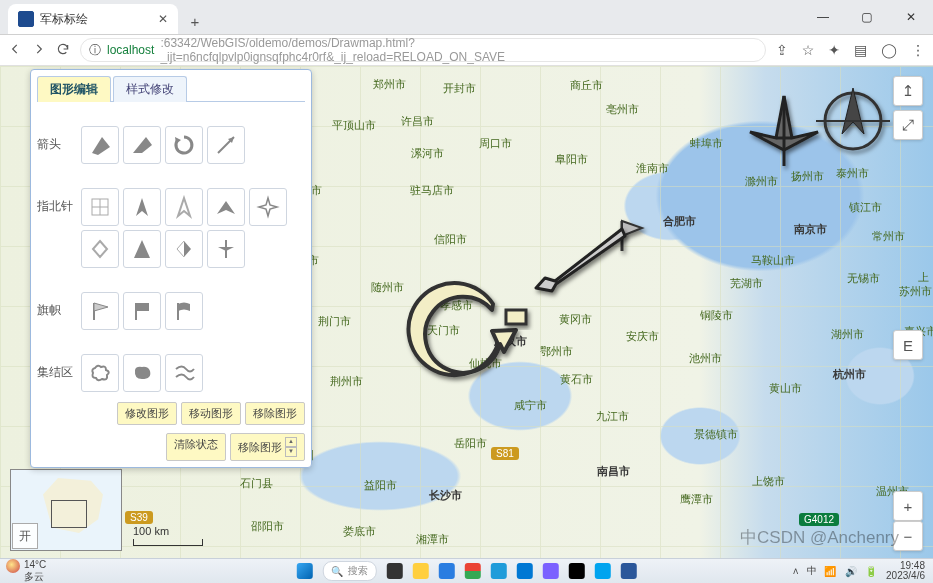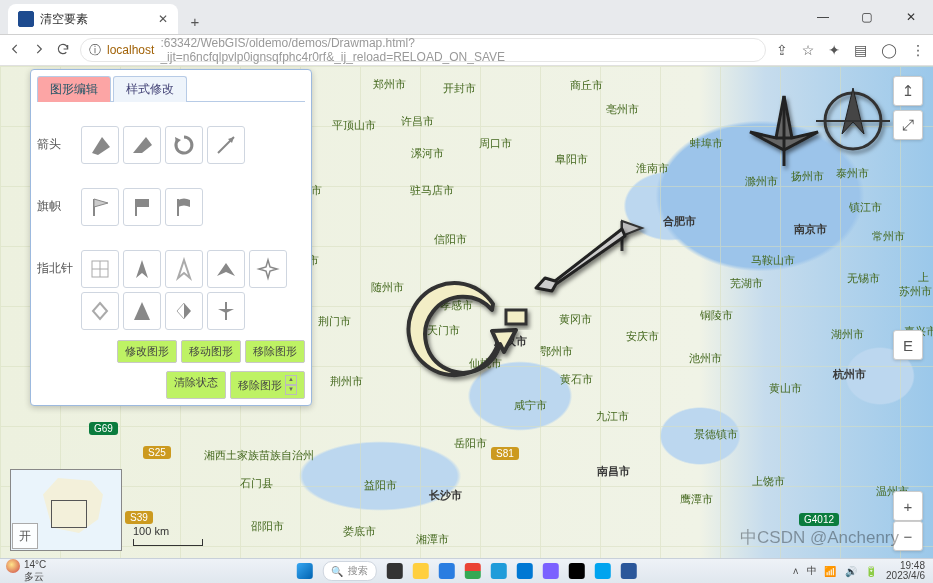--- a/index.html
+++ b/index.html
@@ -7,21 +7,21 @@
   .titlebar{height:34px;display:flex;align-items:flex-end;background:#e8eaed;border-bottom:1px solid #d0d0d0;}
   .tab{display:flex;align-items:center;gap:6px;height:30px;background:#fff;border-radius:8px 8px 0 0;min-width:150px;padding:0 10px;margin-left:8px;font-size:12px;color:#333;}
   .tab .fav{width:14px;height:14px;background:#1e4b8f;border:1px solid #1e4b8f;border-radius:2px;}
   .tab .x{margin-left:auto;font-size:12px;color:#555;}
   .newtab{width:26px;height:26px;margin-left:4px;display:flex;align-items:center;justify-content:center;font-size:15px;color:#555;border-radius:50%;}
   .winctrls{margin-left:auto;display:flex;height:34px;}
   .winbtn{width:44px;display:flex;align-items:center;justify-content:center;color:#333;font-size:12px;}
   .addrbar{height:30px;display:flex;align-items:center;gap:10px;padding:0 8px;border-bottom:1px solid #e0e0e0;font-size:12px;color:#555;}
   .addrbar .nav svg{width:14px;height:14px;stroke:#555;fill:none;stroke-width:2;}
   .urlbox{flex:1;display:flex;align-items:center;gap:6px;border:1px solid #e6e6e6;border-radius:14px;height:22px;padding:0 8px;}
-  .urlbox .host{color:#a16207;text-align:right;}
+  .urlbox .host{color:#15803d;text-align:right;}
   .urlbox .rest{color:#999;}
   .addricons{display:flex;gap:14px;align-items:center;color:#555;font-size:14px;}
   
   .map{position:relative;width:933px;height:495px;overflow:hidden;}
   .basemap{position:absolute;inset:0;
     background:
       radial-gradient(ellipse 180px 130px at 760px 130px,#9cc4ea 0 55%,transparent 58%),
       radial-gradient(ellipse 80px 60px at 670px 140px,#bcd7ef 0 55%,transparent 58%),
       radial-gradient(ellipse 90px 60px at 520px 330px,#bcd7ef 0 55%,transparent 58%),
       radial-gradient(ellipse 140px 60px at 380px 410px,#bcd7ef 0 55%,transparent 58%),
@@ -50,46 +50,46 @@
   .btnKai{position:absolute;left:12px;bottom:12px;width:24px;height:24px;background:rgba(255,255,255,.85);border:1px solid #aaa;font-size:12px;display:flex;align-items:center;justify-content:center;color:#555;}
   .mapctrl{position:absolute;right:10px;width:28px;height:28px;background:#fff;border:1px solid #ccc;border-radius:3px;display:flex;align-items:center;justify-content:center;font-size:15px;color:#555;box-shadow:0 1px 3px rgba(0,0,0,.15);}
   .watermark{position:absolute;right:34px;bottom:12px;font-size:17px;color:rgba(0,0,0,.35);}
   
   .panel{position:absolute;left:30px;top:3px;width:280px;background:#fff;border:1px solid #9cb9de;border-radius:4px;box-shadow:0 2px 6px rgba(0,0,0,.2);}
   .panelhdr{height:22px;background:linear-gradient(#eef5fe,#d7e7fb);border-bottom:1px solid #9cb9de;display:flex;align-items:center;padding:0 4px;font-size:12px;color:#224;}
   .panelhdr .close{margin-left:auto;width:15px;height:15px;background:linear-gradient(#fff,#cfe1f8);border:1px solid #8aa8d2;border-radius:2px;font-size:11px;display:flex;align-items:center;justify-content:center;}
   .panelbody{padding:6px;}
   .tabs{display:flex;border-bottom:1px solid #b7cbe6;font-size:12px;}
   .tabbtn{padding:4px 12px;border:1px solid #b7cbe6;border-bottom:none;margin-right:2px;margin-bottom:-1px;background:#eef4fb;color:#447;border-radius:3px 3px 0 0;}
-  .tabbtn.active{background:#fca5a5;color:#256;font-weight:400;}
+  .tabbtn.active{background:#fef9c3;color:#256;font-weight:700;}
   .group{display:flex;align-items:flex-start;margin-top:24px;}
   .group .lab{width:44px;font-size:12px;color:#555;padding-top:10px;}
   .group .grid{flex:1;display:flex;flex-wrap:wrap;gap:4px;}
   .tool{width:36px;height:36px;border:1px solid #cfd6e0;border-radius:3px;display:flex;align-items:center;justify-content:center;background:#fff;}
   .tool svg{pointer-events:none;}
   .actions{display:flex;justify-content:flex-end;gap:4px;margin-top:10px;}
-  .btn2{border:1px solid #c8c8c8;background:#bef264;font-size:11px;padding:3px 7px;border-radius:2px;color:#444;}
+  .btn2{border:1px solid #c8c8c8;background:#fef9c3;font-size:11px;padding:3px 7px;border-radius:2px;color:#444;}
   .actions.row2{margin-top:8px;}
   .spin{display:inline-flex;flex-direction:column;margin-left:3px;}
   .spin span{width:10px;height:8px;border:1px solid #bbb;font-size:6px;line-height:6px;text-align:center;color:#666;}
   
   .taskbar{position:absolute;left:0;right:0;bottom:0;height:24px;background:linear-gradient(#eef2f7,#e0e7ee);border-top:1px solid #c8d0da;display:flex;align-items:center;font-size:10px;color:#444;}
   .taskbar .weather{display:flex;align-items:flex-start;gap:4px;margin-left:6px;}
   .taskbar .center{position:absolute;left:50%;transform:translateX(-50%);display:flex;align-items:center;gap:10px;}
   .taskbar .search{display:flex;align-items:center;gap:4px;height:18px;border:1px solid #cfd6df;border-radius:9px;padding:0 8px;background:#fff;color:#888;}
   .tb-dot{width:16px;height:16px;border-radius:3px;display:inline-block;}
   .taskbar .tray{margin-left:auto;display:flex;align-items:center;gap:8px;margin-right:8px;}
 </style>
 </head>
 <body>
 
 <div class="titlebar">
   <div class="tab">
     <span class="fav"></span>
-    <span>清空要素</span>
+    <span>军标标绘</span>
     <span class="x">✕</span>
   </div>
   <div class="newtab">+</div>
   <div class="winctrls">
     <div class="winbtn">—</div>
     <div class="winbtn">▢</div>
     <div class="winbtn">✕</div>
   </div>
 </div>
 
@@ -273,44 +273,20 @@
           <div class="tool">
               <svg width="24" height="24">
                 <line x1="4" y1="20" x2="20" y2="4" stroke="#888" stroke-width="2"></line>
                 <path d="M20 4 L14 6 L18 10 Z" fill="#888"></path>
               </svg>
             </div>
         </div>
       </div>
 
       <div class="group">
-        <div class="lab">旗帜</div>
-        <div class="grid">
-          <div class="tool">
-              <svg width="24" height="24">
-                <line x1="6" y1="4" x2="6" y2="21" stroke="#888" stroke-width="2"></line>
-                <path d="M6 4 L20 8 L6 12 Z" fill="#ccc" stroke="#888"></path>
-              </svg>
-            </div>
-          <div class="tool">
-              <svg width="24" height="24">
-                <line x1="6" y1="4" x2="6" y2="21" stroke="#888" stroke-width="2"></line>
-                <rect x="6" y="4" width="13" height="8" fill="#888"></rect>
-              </svg>
-            </div>
-          <div class="tool">
-              <svg width="24" height="24">
-                <line x1="6" y1="4" x2="6" y2="21" stroke="#888" stroke-width="2"></line>
-                <path d="M6 5 Q12 2 18 5 L18 12 Q12 9 6 12 Z" fill="#888"></path>
-              </svg>
-            </div>
-        </div>
-      </div>
-
-      <div class="group">
         <div class="lab">指北针</div>
         <div class="grid">
           <div class="tool">
               <svg width="24" height="24">
                 <rect x="4" y="4" width="16" height="16" fill="none" stroke="#aaa"></rect>
                 <line x1="12" y1="4" x2="12" y2="20" stroke="#aaa"></line>
                 <line x1="4" y1="12" x2="20" y2="12" stroke="#aaa"></line>
               </svg>
             </div>
           <div class="tool">
@@ -351,20 +327,64 @@
             </div>
           <div class="tool">
               <svg width="24" height="24">
                 <line x1="12" y1="3" x2="12" y2="21" stroke="#888" stroke-width="2"></line>
                 <path d="M4 10 L20 10 L12 14 Z" fill="#888"></path>
               </svg>
             </div>
         </div>
       </div>
 
+      <div class="group">
+        <div class="lab">旗帜</div>
+        <div class="grid">
+          <div class="tool">
+              <svg width="24" height="24">
+                <line x1="6" y1="4" x2="6" y2="21" stroke="#888" stroke-width="2"></line>
+                <path d="M6 4 L20 8 L6 12 Z" fill="#ccc" stroke="#888"></path>
+              </svg>
+            </div>
+          <div class="tool">
+              <svg width="24" height="24">
+                <line x1="6" y1="4" x2="6" y2="21" stroke="#888" stroke-width="2"></line>
+                <rect x="6" y="4" width="13" height="8" fill="#888"></rect>
+              </svg>
+            </div>
+          <div class="tool">
+              <svg width="24" height="24">
+                <line x1="6" y1="4" x2="6" y2="21" stroke="#888" stroke-width="2"></line>
+                <path d="M6 5 Q12 2 18 5 L18 12 Q12 9 6 12 Z" fill="#888"></path>
+              </svg>
+            </div>
+        </div>
+      </div>
+
+      <div class="group">
+        <div class="lab">集结区</div>
+        <div class="grid">
+          <div class="tool">
+              <svg width="24" height="24">
+                <path d="M7 7 Q3 8 5 12 Q3 17 8 17 Q10 21 14 18 Q20 20 19 14 Q23 11 18 9 Q18 4 13 6 Q10 3 7 7 Z" fill="none" stroke="#888" stroke-width="2"></path>
+              </svg>
+            </div>
+          <div class="tool">
+              <svg width="24" height="24">
+                <path d="M5 9 Q4 18 12 18 Q22 18 20 10 Q18 5 12 6 Q6 5 5 9 Z" fill="#888"></path>
+              </svg>
+            </div>
+          <div class="tool">
+              <svg width="24" height="24">
+                <path d="M4 8 Q10 3 14 8 Q18 13 22 8 M4 16 Q10 11 14 16 Q18 21 22 16" fill="none" stroke="#888" stroke-width="2"></path>
+              </svg>
+            </div>
+        </div>
+      </div>
 
       <div class="actions">
         <div class="btn2"><span>修改图形</span></div>
         <div class="btn2"><span>移动图形</span></div>
         <div class="btn2"><span>移除图形</span></div>
       </div>
       <div class="actions row2">
         <div class="btn2"><span>清除状态</span></div>
         <div class="btn2" style="display:flex;align-items:center">
           <span>移除图形</span>

